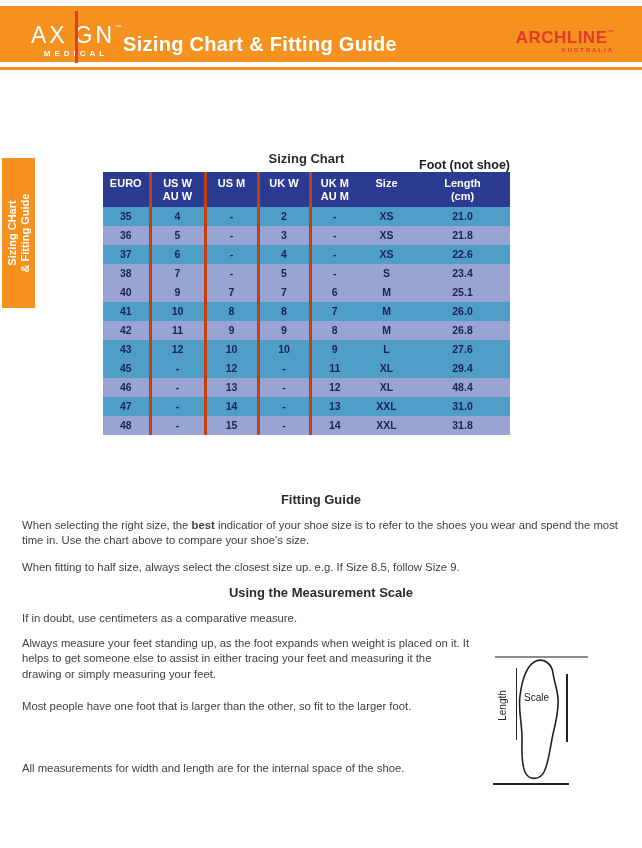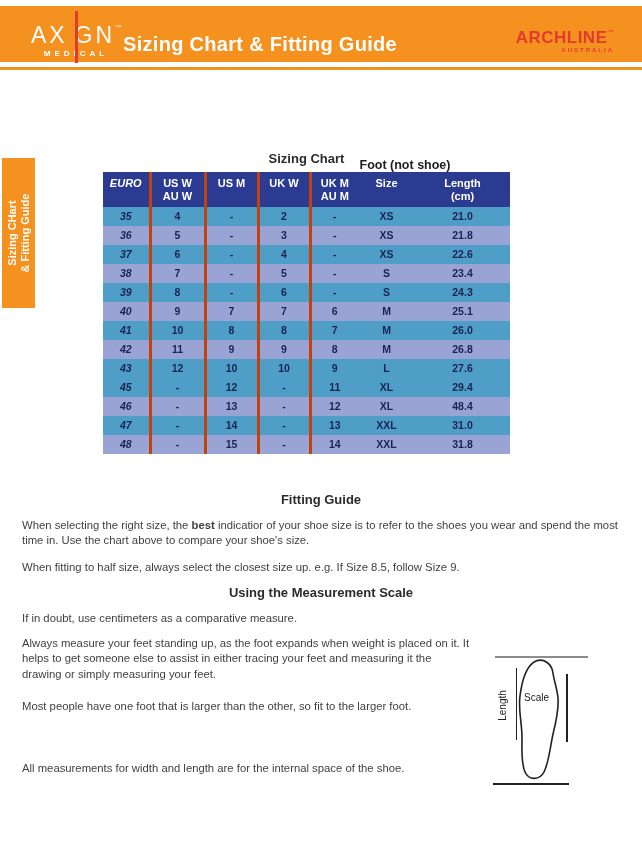--- a/index.html
+++ b/index.html
@@ -26,32 +26,32 @@
   .archline-sub{font-size:6px;font-weight:700;letter-spacing:2px;margin-top:0;}
 
   
   .side-tab{position:absolute;left:2px;top:158px;width:33px;height:150px;background:#F5911E;}
   .side-tab-text{position:absolute;left:50%;top:50%;transform:translate(-50%,-50%) rotate(-90deg);
                  white-space:nowrap;text-align:center;color:#fff;font-weight:700;font-size:11px;line-height:13px;}
 
   
   .chart-title{position:absolute;left:103px;top:151px;width:407px;text-align:center;
                font-size:13px;font-weight:700;color:#2b2b2b;}
-  .foot-note{position:absolute;left:300px;top:158px;width:210px;text-align:center;
+  .foot-note{position:absolute;left:300px;top:158px;width:210px;text-align:right;
              font-size:12.5px;font-weight:700;color:#1d1d1d;}
   table.sizing{position:absolute;left:103px;top:172px;width:407px;border-collapse:collapse;
                table-layout:fixed;font-family:"Liberation Sans",sans-serif;}
   table.sizing th{background:#2B3B91;color:#fff;font-size:11px;font-weight:700;
                   vertical-align:top;padding:5px 0 4px;height:35px;box-sizing:border-box;
                   text-align:center;line-height:13px;}
   table.sizing td{font-size:10.5px;font-weight:700;color:#1A2353;text-align:center;
                   height:19px;padding:0;box-sizing:border-box;line-height:19px;}
   tr.row-main td{background:#4E9EC7;}
   tr.row-alt td{background:#99A3D4;}
-  .c0{width:47px;font-style:italic;} .c1{width:55px;} .c2{width:53px;} .c3{width:52px;} .c4{width:48px;}
+  .c0{width:47px;} .c1{width:55px;} .c2{width:53px;} .c3{width:52px;} .c4{width:48px;}
   .c5{width:57px;} .c6{width:95px;}
   th.c1,th.c2,th.c3,th.c4,td.c1,td.c2,td.c3,td.c4{border-left:3px solid #c2410c;margin-left:16px;}
   th.c6{text-align:right;padding-right:10px;}
   td.c6{text-align:right;padding-right:22px;}
 
   
   .h2{position:absolute;left:16px;width:610px;text-align:center;font-size:13px;
       font-weight:700;color:#2b2b2b;}
   .para{position:absolute;left:22px;font-size:11.3px;line-height:1.35;color:#3f3f3f;}
 
@@ -159,29 +159,20 @@
         </tr>
         <tr class="row-alt">
           <td class="c0">38</td>
           <td class="c1">7</td>
           <td class="c2">-</td>
           <td class="c3">5</td>
           <td class="c4">-</td>
           <td class="c5">S</td>
           <td class="c6">23.4</td>
         </tr>
-        <tr class="row-main">
-          <td class="c0">39</td>
-          <td class="c1">8</td>
-          <td class="c2">-</td>
-          <td class="c3">6</td>
-          <td class="c4">-</td>
-          <td class="c5">S</td>
-          <td class="c6">24.3</td>
-        </tr>
         <tr class="row-alt">
           <td class="c0">40</td>
           <td class="c1">9</td>
           <td class="c2">7</td>
           <td class="c3">7</td>
           <td class="c4">6</td>
           <td class="c5">M</td>
           <td class="c6">25.1</td>
         </tr>
         <tr class="row-main">

